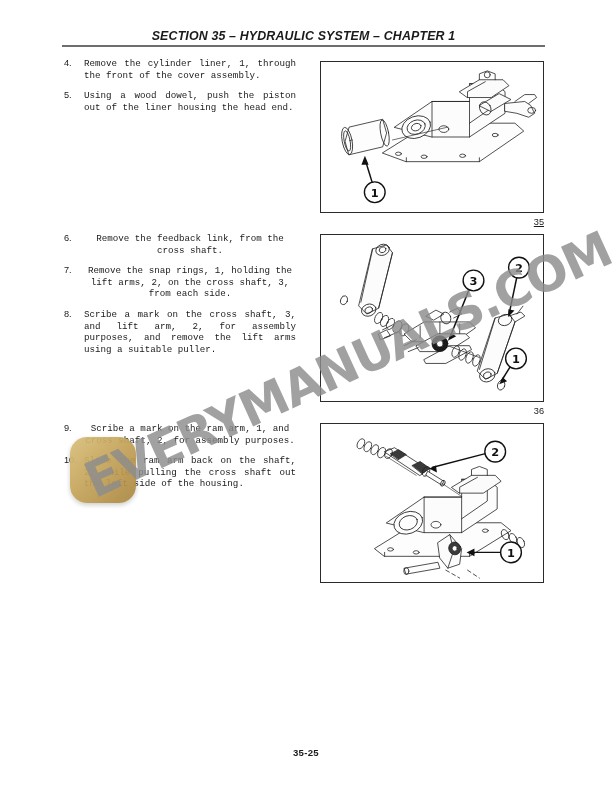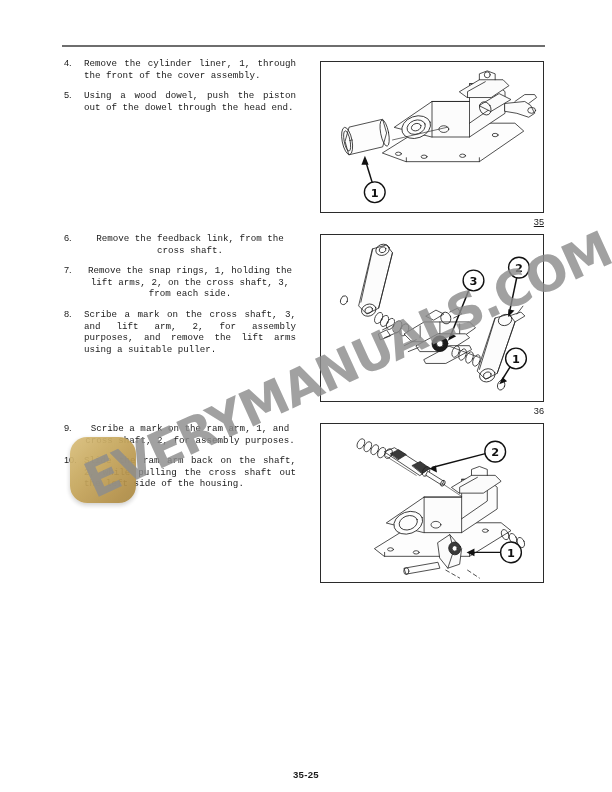--- a/index.html
+++ b/index.html
@@ -102,21 +102,21 @@
     color: #1a1a1a;
   }
   .fignum-1 { top: 217px; text-decoration: underline; }
   .fignum-2 { top: 406px; }
   .fignum-3 { top: 587px; }
 
   
   .page-number {
     position: absolute;
     left: 0;
-    top: 769px;
+    top: 747px;
     width: 612px;
     text-align: center;
     font-size: 9.6px;
     font-weight: bold;
     letter-spacing: 0.3px;
     color: #1a1a1a;
   }
 
   
   .watermark-layer {
@@ -149,30 +149,31 @@
     background: linear-gradient(135deg, #d9bf7d 0%, #c8a95f 38%, #b8954c 72%, #a98741 100%);
     opacity: 0.93;
     box-shadow: 0 2px 5px rgba(0,0,0,0.22);
   }
 </style>
 </head>
 <body>
 
 <div class="page">
 
+  <div class="header-title">SECTION 35 – HYDRAULIC SYSTEM – CHAPTER 1</div>
   <div class="header-rule"></div>
 
   <div class="steps block-a">
     <div class="step">
       <span class="num">4.</span>
       <span class="body">Remove the cylinder liner, 1, through the front of the cover assembly.</span>
     </div>
     <div class="step">
       <span class="num">5.</span>
-      <span class="body">Using a wood dowel, push the piston out of the dowel through the head end.</span>
+      <span class="body">Using a wood dowel, push the piston out of the liner housing the head end.</span>
     </div>
   </div>
 
   <div class="steps block-b">
     <div class="step nojust">
       <span class="num">6.</span>
       <span class="body">Remove the feedback link, from the cross shaft.</span>
     </div>
     <div class="step nojust">
       <span class="num">7.</span>

